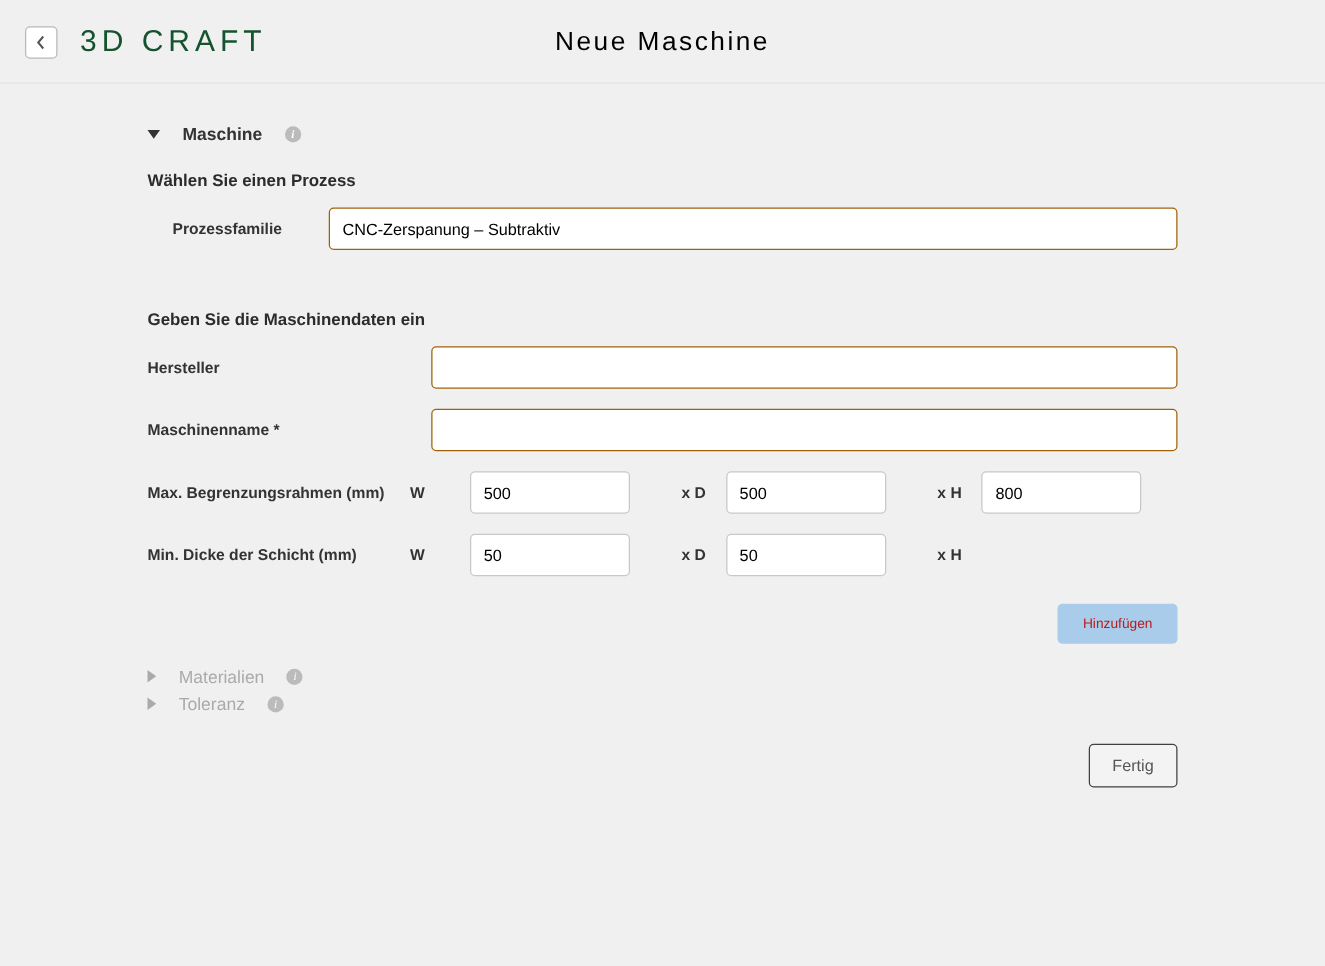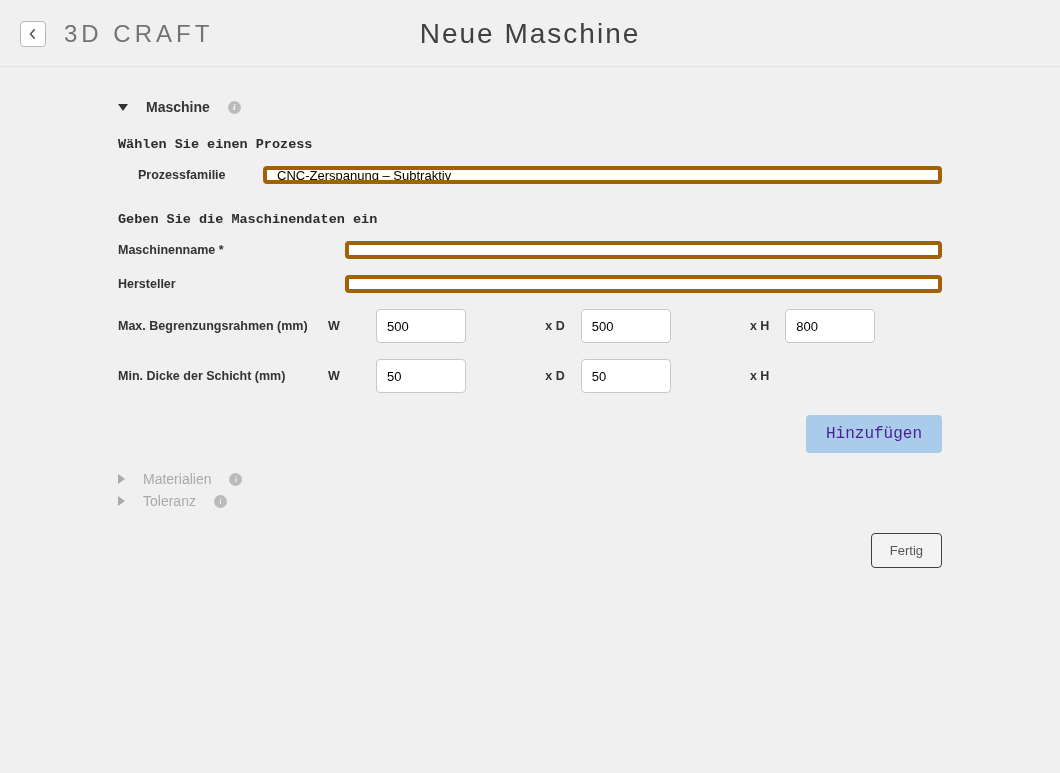--- a/index.html
+++ b/index.html
@@ -28,32 +28,32 @@
     justify-content: center;
     background: #fff;
     cursor: pointer;
     margin-right: 18px;
     flex-shrink: 0;
   }
   .back-btn svg { width: 8px; height: 12px; stroke: #555; fill: none; stroke-width: 2; }
   .brand {
     font-size: 24px;
     letter-spacing: 4px;
-    color: #737373;
+    color: #14532d;
     font-weight: 300;
     font-family: "Segoe UI", Arial, sans-serif;
     flex-shrink: 0;
   }
   .page-title {
     position: absolute;
     left: 50%;
     transform: translateX(-50%);
-    font-size: 28px;
+    font-size: 21px;
     letter-spacing: 2px;
-    color: #404040;
+    color: #000000;
     font-weight: 300;
   }
   .notice {
     margin-left: auto;
     text-align: right;
     font-size: 11px;
     color: #888;
     line-height: 1.3;
     max-width: 160px;
   }
@@ -80,23 +80,22 @@
   .info-icon {
     width: 13px; height: 13px; border-radius: 50%; background: #bbb;
     color: #fff; font-size: 9px; display:inline-flex; align-items:center; justify-content:center;
     font-style: italic; font-family: Georgia, serif;
   }
   .subhdr {
     font-weight: bold;
     font-size: 13.5px;
     color: #2c2c2c;
     margin: 22px 0 14px 0;
-    font-family: Liberation Mono, monospace;
-  }
-  .subhdr2 { margin-top: 28px; }
+  }
+  .subhdr2 { margin-top: 48px; }
   .row {
     display: flex;
     align-items: center;
     margin-bottom: 16px;
     gap: 17px;
   }
   .lbl {
     width: 128px;
     flex-shrink: 0;
     font-size: 12.5px;
@@ -106,64 +105,63 @@
   }
   .lbl-wide {
     width: 210px;
     flex-shrink: 0;
     font-size: 12.5px;
     font-weight: bold;
     color: #333;
   }
   .input-wide {
     flex: 1;
-    height: 18px;
-    border: 4px solid #a16207;
+    height: 34px;
+    border: 1px solid #a16207;
     border-radius: 4px;
     padding: 0 10px;
     font-size: 13px;
     background: #fff;
   }
   .dims-row {
     display: flex;
     align-items: center;
     margin-bottom: 16px;
   }
   .dim-group { display:flex; align-items:center; flex:1; }
   .dim-lbl {
     width: 48px;
     font-weight: bold;
     font-size: 12.5px;
     color: #333;
   }
   .dim-lbl-inner { text-align: right; padding-right: 16px; }
   .dim-input {
-    width: 90px;
+    width: 128px;
     height: 34px;
     border: 1px solid #c8c8c8;
     border-radius: 4px;
     padding: 0 10px;
     font-size: 13px;
     background: #fff;
   }
   .actions-right {
     display: flex;
     justify-content: flex-end;
     margin-top: 22px;
     margin-bottom: 18px;
   }
   .btn-primary {
     background: #a8ccea;
-    color: #4c1d95;
+    color: #b91c1c;
     border: none;
     border-radius: 4px;
     padding: 10px 20px;
-    font-size: 16px;
-    cursor: pointer;
-    font-family: Liberation Mono, monospace;
+    font-size: 11px;
+    cursor: pointer;
   }
   .collapsed-list { margin-top: 8px; }
   .finish-row {
     display:flex;
     justify-content:flex-end;
     margin-top: 24px;
   }
   .btn-secondary {
     background: #f3f3f3;
     color: #555;
@@ -199,26 +197,26 @@
 
   <div class="row">
     <div class="lbl">Prozessfamilie</div>
     <input class="input-wide" type="text" value="CNC-Zerspanung – Subtraktiv" style="">
   </div>
 
 
   <div class="subhdr subhdr2">Geben Sie die Maschinendaten ein</div>
 
   <div class="row">
+    <div class="lbl-wide">Hersteller</div>
+    <input class="input-wide" type="text" value="" style="">
+  </div>
+
+  <div class="row">
     <div class="lbl-wide">Maschinenname *</div>
-    <input class="input-wide" type="text" value="" style="">
-  </div>
-
-  <div class="row">
-    <div class="lbl-wide">Hersteller</div>
     <input class="input-wide" type="text" value="" style="">
   </div>
 
   <div class="dims-row">
     <div class="lbl-wide">Max. Begrenzungsrahmen (mm)</div>
     <div class="dim-group">
       <div class="dim-lbl">W</div>
       <input class="dim-input" type="text" value="500" style="">
     </div>
     <div class="dim-group">

